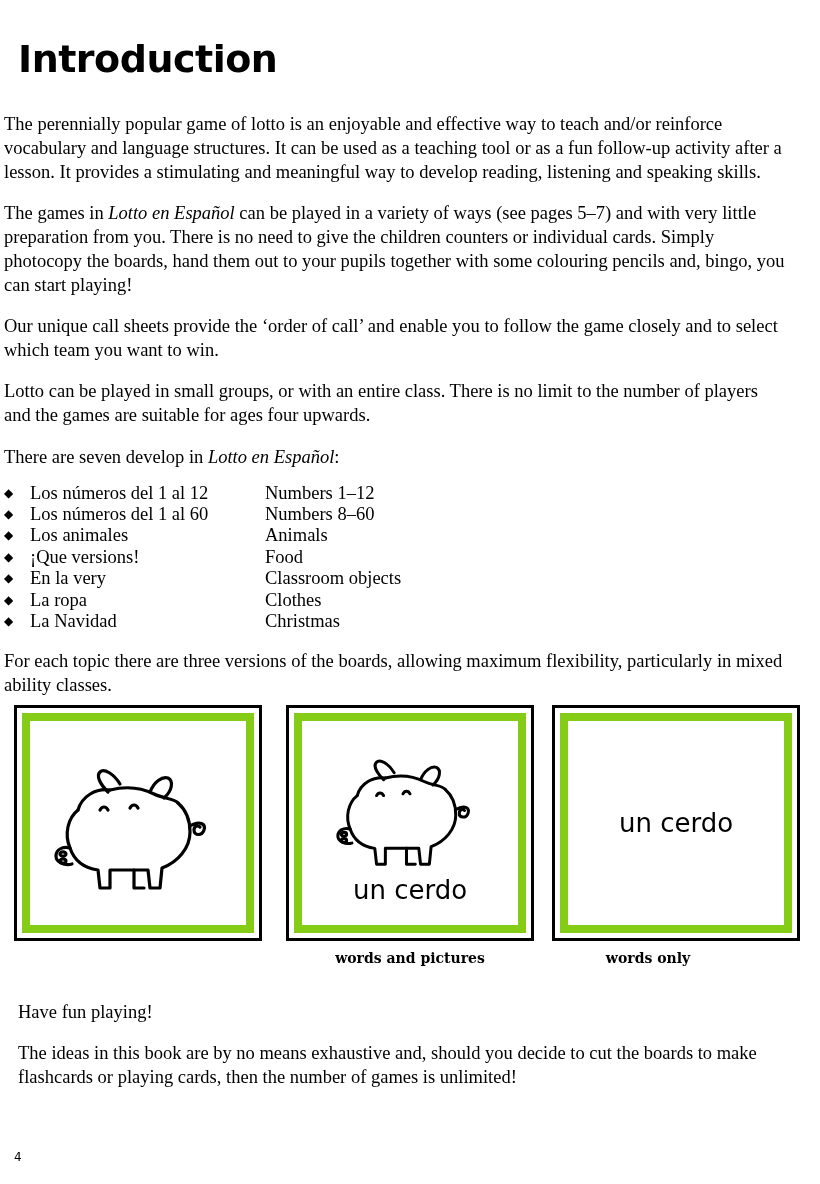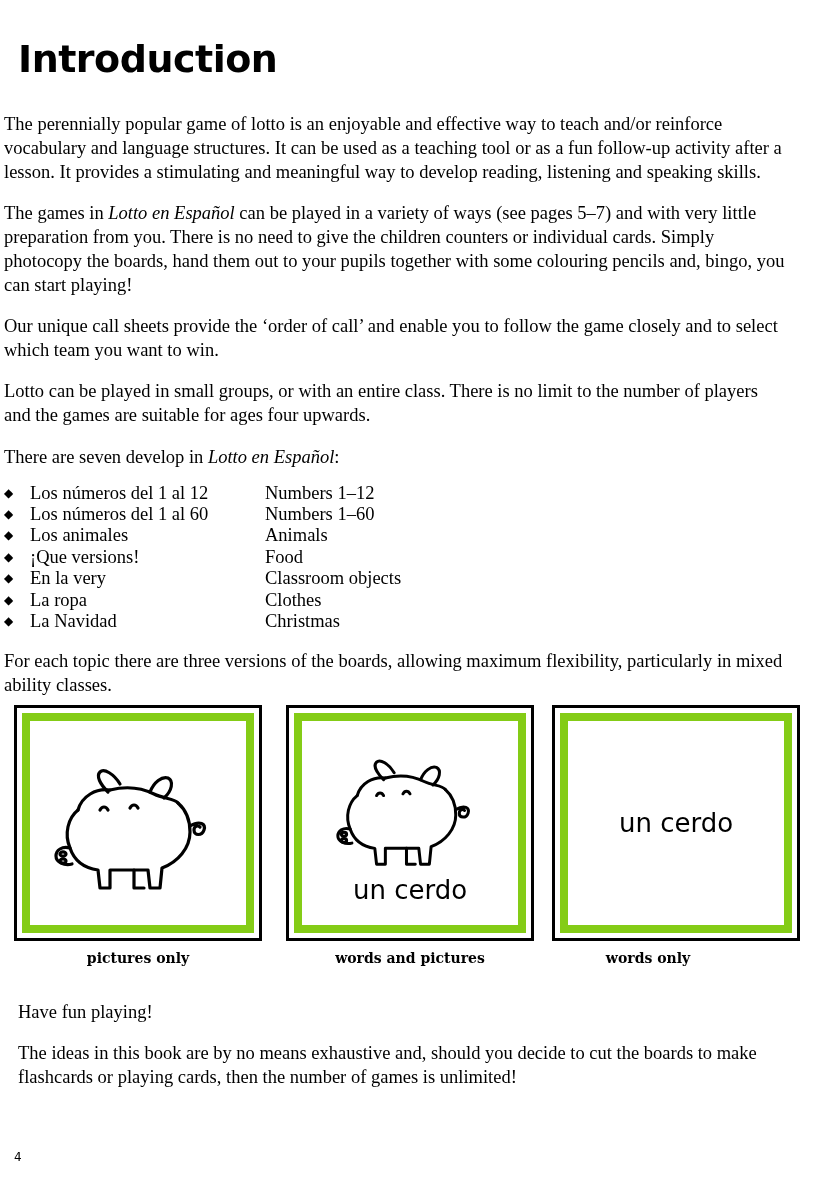--- a/index.html
+++ b/index.html
@@ -166,21 +166,21 @@
 
     <ul class="topics">
       <li>
         <span class="bullet">◆</span>
         <span class="es">Los números del 1 al 12</span>
         <span class="en">Numbers 1–12</span>
       </li>
       <li>
         <span class="bullet">◆</span>
         <span class="es">Los números del 1 al 60</span>
-        <span class="en">Numbers 1–60</span>
+        <span class="en">Numbers 8–60</span>
       </li>
       <li>
         <span class="bullet">◆</span>
         <span class="es">Los animales</span>
         <span class="en">Animals</span>
       </li>
       <li>
         <span class="bullet">◆</span>
         <span class="es">¡Que versions!</span>
         <span class="en">Food</span>
@@ -259,21 +259,20 @@
         <div class="board-word bottom">un cerdo</div>
       </div>
     </div>
 
     <div class="board" id="board-3">
       <div class="board-inner">
         <div class="board-word">un cerdo</div>
       </div>
     </div>
 
-    <div class="caption" id="cap-1">pictures only</div>
     <div class="caption" id="cap-2">words and pictures</div>
     <div class="caption" id="cap-3">words only</div>
 
   </div>
 
   <div class="bottom-text">
     <p class="para">Have fun playing!</p>
     <p class="para">The ideas in this book are by no means exhaustive and, should you decide to cut the boards to make flashcards or playing cards, then the number of games is unlimited!</p>
   </div>
 

